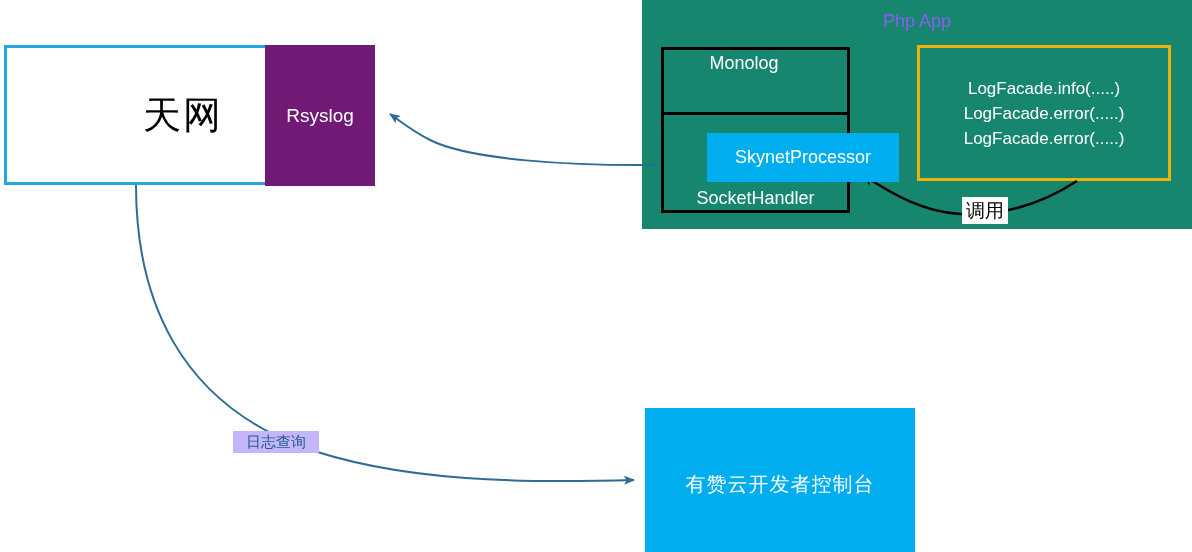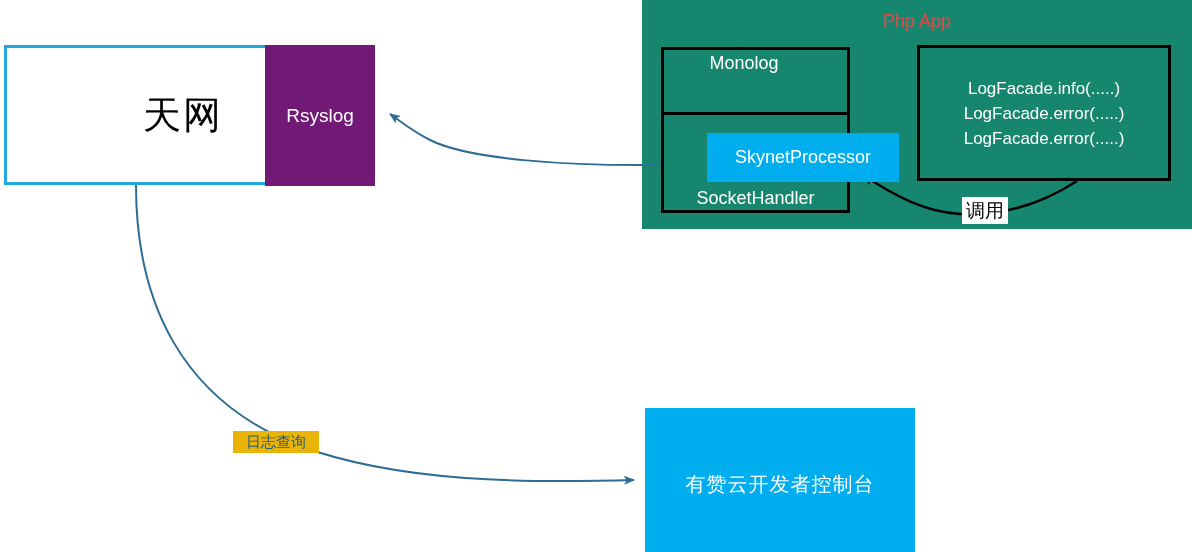--- a/index.html
+++ b/index.html
@@ -73,21 +73,21 @@
     background: #17866F;
     z-index: 2;
     display: block;
   }
   #php-app-title {
     position: absolute;
     left: 642px;
     top: 11px;
     width: 550px;
     text-align: center;
-    color: #ef4444;
+    color: #8b5cf6;
     font-size: 18px;
     z-index: 5;
   }
 
   
   #monolog-box {
     left: 661px;
     top: 47px;
     width: 189px;
     height: 166px;
@@ -138,21 +138,21 @@
     z-index: 6;
     margin-left: 48px;
   }
 
   
   #logfacade-box {
     left: 917px;
     top: 45px;
     width: 254px;
     height: 136px;
-    border: 3px solid #000000;
+    border: 3px solid #eab308;
     background: transparent;
     z-index: 3;
     flex-direction: column;
     color: #ffffff;
     font-size: 17px;
     line-height: 25px;
   }
 
   
   #call-label {
@@ -165,21 +165,21 @@
     font-size: 19px;
     z-index: 7;
   }
 
   
   #query-label {
     left: 233px;
     top: 431px;
     width: 86px;
     height: 22px;
-    background: #eab308;
+    background: #c4b5fd;
     color: #1F5C80;
     font-size: 15px;
     z-index: 6;
   }
 
   
   #console-box {
     left: 645px;
     top: 408px;
     width: 270px;

